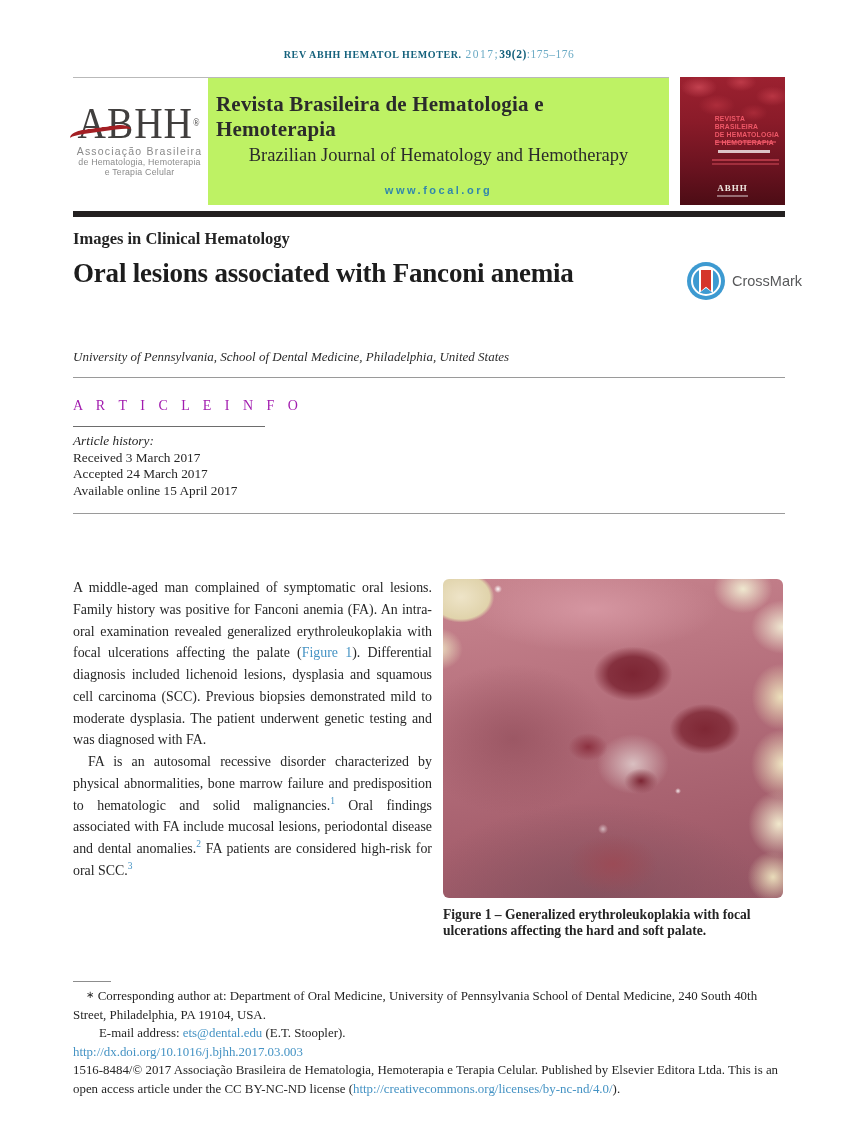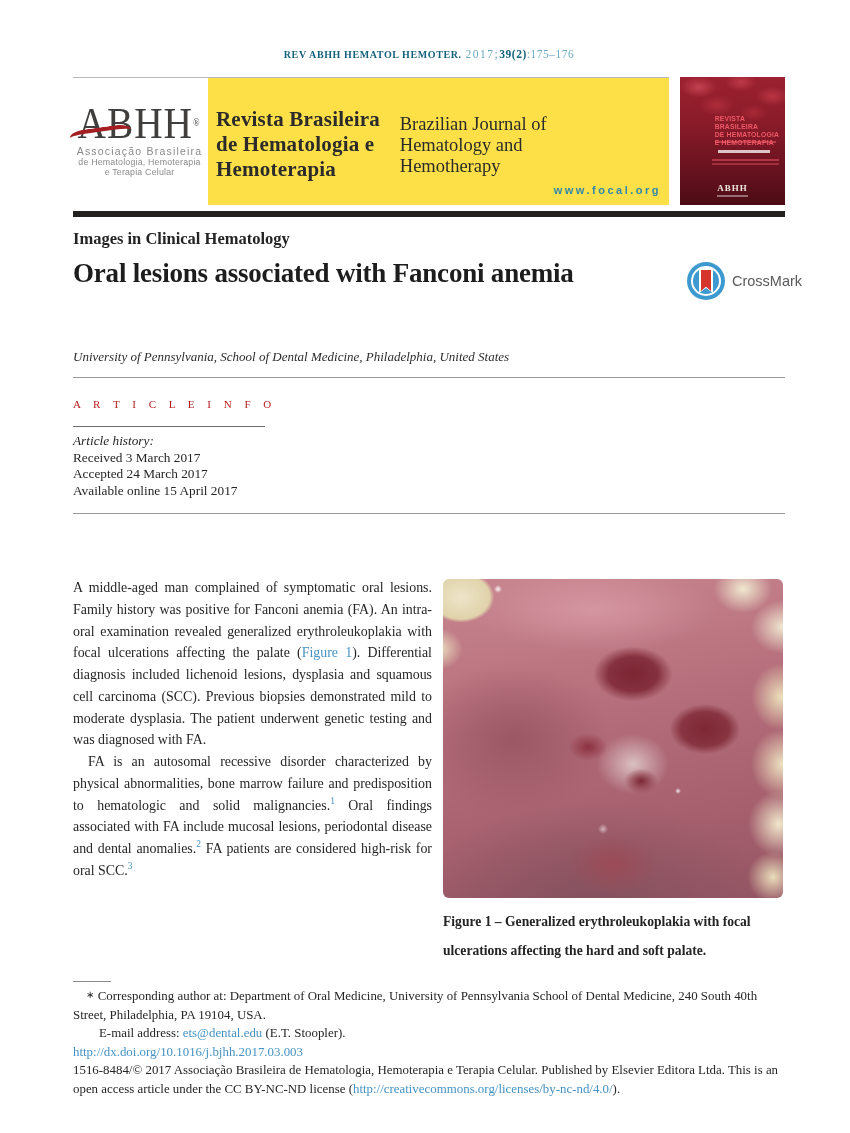--- a/index.html
+++ b/index.html
@@ -25,21 +25,21 @@
                transform:scale(.96,1.08); font-weight:normal; }
   .logo-reg { font-size:9px; vertical-align:top; color:#413f3e; }
   .logo-swoosh { position:absolute; left:-8px; top:24px; width:64px; height:12px;
                  border-top:4px solid #a31f24; border-radius:50% / 100%;
                  transform:rotate(-7deg); }
   .logo-l1 { margin-top:2px; font-family:"Liberation Sans",sans-serif; font-size:10.5px;
              letter-spacing:1.2px; color:#8a8a8a; }
   .logo-l2, .logo-l3 { font-family:"Liberation Sans",sans-serif; font-size:8.8px;
              letter-spacing:.2px; color:#8a8a8a; }
   .graybox { position:absolute; left:135px; top:1px; width:461px; height:127px;
-             background:#fde047; display:flex; flex-direction:row; align-items:center;
+             background:#bef264; display:flex; flex-direction:column; align-items:center;
              padding:14px 8px 9px 8px; }
   .jt-pt { font-size:21px; font-weight:bold; color:#2b2b2b; letter-spacing:.2px; }
   .jt-en { font-size:18.5px; color:#2b2b2b; margin-top:3px; }
   .jt-web { margin-top:auto; font-family:"Liberation Sans",sans-serif; font-size:11px;
             font-weight:bold; letter-spacing:2.5px; color:#3187ac; text-decoration:none; }
   
   .cover { position:absolute; left:607px; top:0; width:105px; height:128px; overflow:hidden;
            background:
              radial-gradient(ellipse 26px 15px at 18% 8%,  #c2414f 0%, rgba(194,65,79,0) 70%),
              radial-gradient(ellipse 22px 13px at 58% 4%,  #bd3a48 0%, rgba(189,58,72,0) 70%),
@@ -74,22 +74,22 @@
              clip-path:polygon(0 0,100% 0,100% 100%,50% 80%,0 100%); }
   .cm-flag-inner { position:absolute; left:14px; top:8px; width:10px; height:21px; background:#d5352b;
              clip-path:polygon(0 0,100% 0,100% 100%,50% 80%,0 100%); }
   .cm-text { font-family:"Liberation Sans",sans-serif; font-size:14.5px; color:#58595b; }
   
   .authors { position:absolute; top:315px; left:73px; font-size:17.5px; font-style:italic; color:#242424; }
   .author-star { color:#4593c4; font-size:12px; vertical-align:super; font-style:normal;
                  text-decoration:none; margin:0 1px; }
   .affiliation { position:absolute; top:349px; left:73px; font-size:13px; font-style:italic; color:#2c2c2c; }
   
-  .info-heading { position:absolute; top:398px; left:73px; font-size:11px;
-                  letter-spacing:5px; color:#b91c1c; }
+  .info-heading { position:absolute; top:398px; left:73px; font-size:14px;
+                  letter-spacing:5px; color:#a21caf; }
   .info-rule { position:absolute; top:426px; left:73px; width:192px; border-top:1px solid #6d6d6d; }
   .info-body { position:absolute; top:433px; left:73px; font-size:13.3px; line-height:16.6px; color:#262626; }
   .info-history { font-style:italic; }
   
   .leftcol { position:absolute; top:577px; left:73px; width:359px;
              font-size:13.9px; line-height:21.75px; text-align:justify; color:#262626; }
   .leftcol p + p { text-indent:15px; }
   .inline-link { color:#4593c4; text-decoration:none; }
   sup.ref { font-size:9.5px; line-height:0; }
   sup.ref a { color:#4593c4; text-decoration:none; }
@@ -113,21 +113,21 @@
       radial-gradient(ellipse 50px 55px at 340px 185px, #efe5c2 0%, rgba(239,229,194,0) 64%),
       radial-gradient(ellipse 48px 52px at 336px 245px, #f1e9cd 0%, rgba(241,233,205,0) 64%),
       radial-gradient(ellipse 40px 40px at 330px 298px, #e9dcba 0%, rgba(233,220,186,0) 64%),
       radial-gradient(ellipse 160px 55px at 150px 30px, #d596a1 0%, rgba(213,150,161,0) 78%),
       radial-gradient(ellipse 130px 100px at 70px 160px, rgba(150,82,95,.8) 0%, rgba(150,82,95,0) 75%),
       radial-gradient(ellipse 60px 40px at 170px 285px, rgba(156,74,85,.9) 0%, rgba(156,74,85,0) 75%),
       radial-gradient(ellipse 220px 130px at 150px 330px, #84515e 0%, rgba(132,81,94,0) 82%),
       linear-gradient(170deg, #c8858f 0%, #b36d7a 45%, #a55f6d 75%, #955564 100%);
   }
   .figure-caption { position:absolute; top:907px; left:443px; width:346px;
-                    font-size:13.6px; line-height:29px; font-weight:bold; color:#242424; }
+                    font-size:13.6px; line-height:16px; font-weight:bold; color:#242424; }
   
   .foot-rule { position:absolute; top:981px; left:73px; width:38px; border-top:1px solid #8d8d8d; }
   .footnotes { position:absolute; top:986px; left:73px; width:713px;
                font-size:12.9px; line-height:18.6px; color:#262626; }
   .fn-corresponding { text-indent:13px; }
   .fn-star { font-size:10px; vertical-align:2px; }
   .fn-italic { }
   .fn-email { text-indent:26px; }
   .fn-link { color:#4593c4; text-decoration:none; }
 </style>

